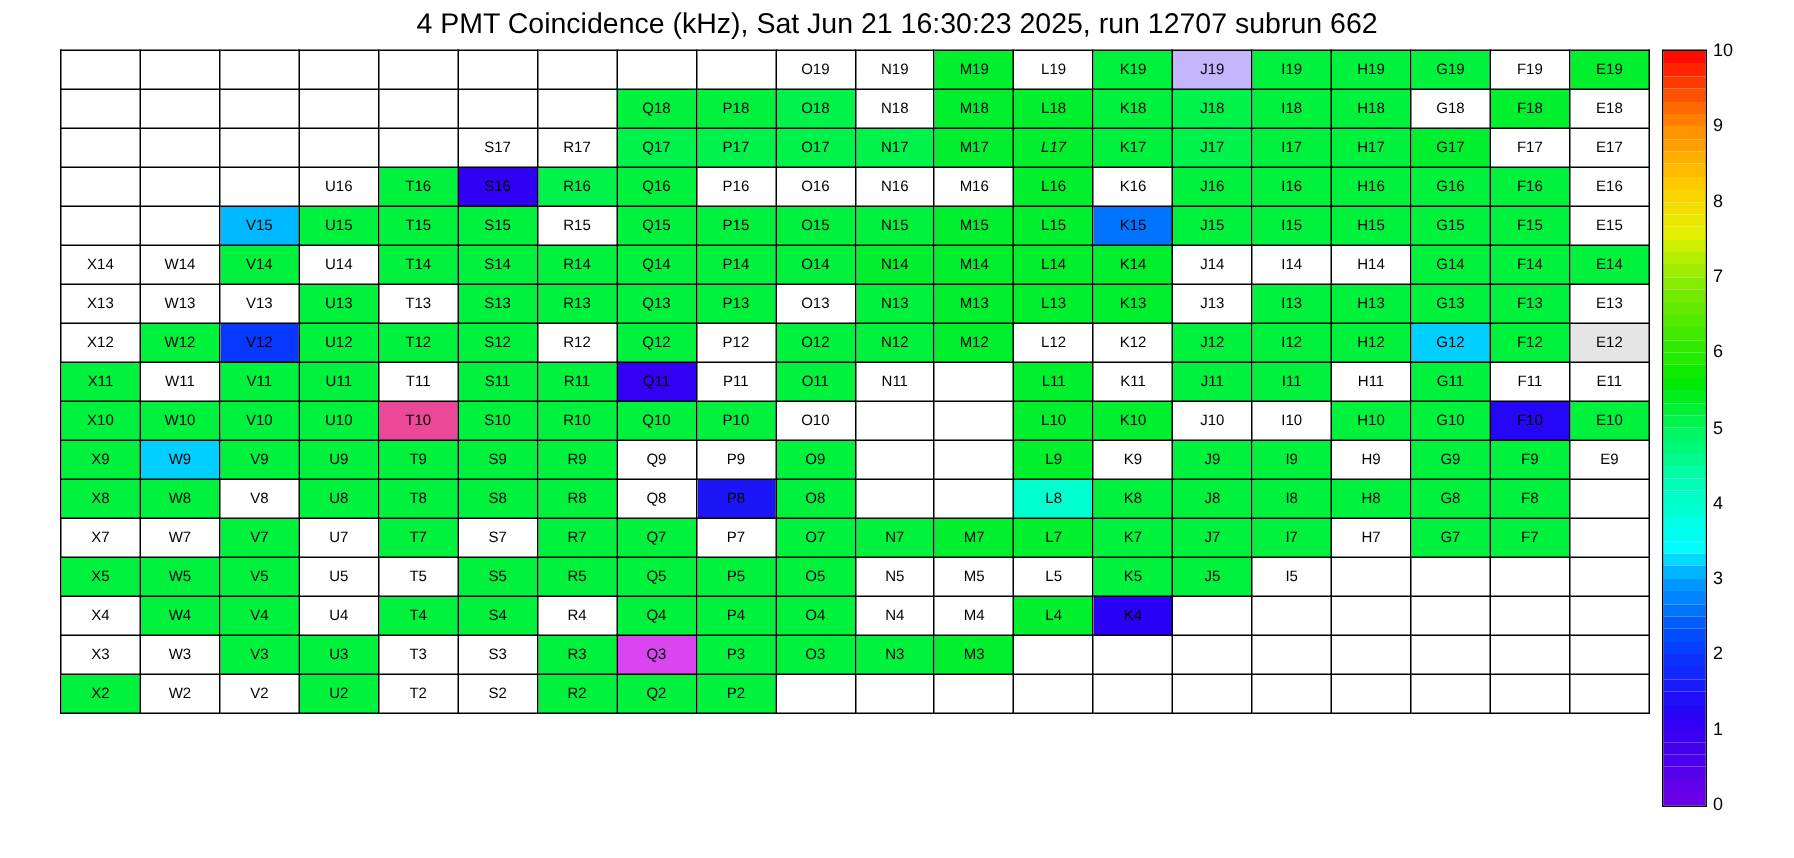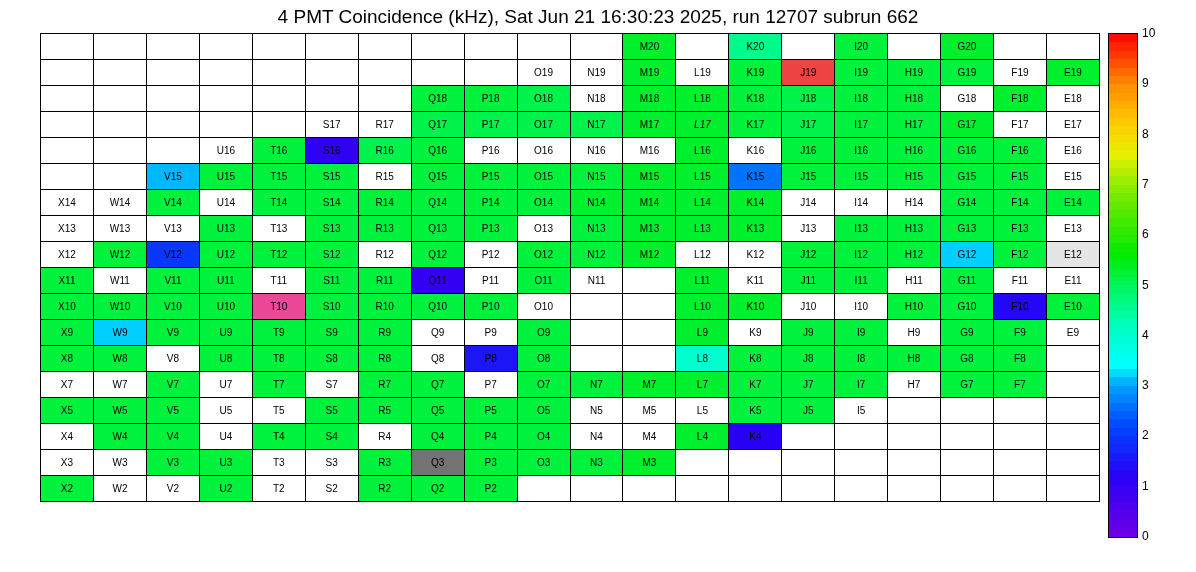--- a/index.html
+++ b/index.html
@@ -70,48 +70,26 @@
           <tr>
             <td style="width: 53px; height: 25px; background: rgb(255, 255, 255);"></td>
             <td style="width: 53px; height: 25px; background: rgb(255, 255, 255);"></td>
             <td style="width: 53px; height: 25px; background: rgb(255, 255, 255);"></td>
             <td style="width: 53px; height: 25px; background: rgb(255, 255, 255);"></td>
             <td style="width: 53px; height: 25px; background: rgb(255, 255, 255);"></td>
             <td style="width: 53px; height: 25px; background: rgb(255, 255, 255);"></td>
             <td style="width: 53px; height: 25px; background: rgb(255, 255, 255);"></td>
             <td style="width: 53px; height: 25px; background: rgb(255, 255, 255);"></td>
             <td style="width: 53px; height: 25px; background: rgb(255, 255, 255);"></td>
-            <td style="width: 53px; height: 25px; background: rgb(255, 255, 255);"></td>
-            <td style="width: 53px; height: 25px; background: rgb(255, 255, 255);"></td>
-            <td style="width: 53px; height: 25px; background: rgb(0, 240, 45);">M20</td>
-            <td style="width: 53px; height: 25px; background: rgb(255, 255, 255);"></td>
-            <td style="width: 53px; height: 25px; background: rgb(0, 250, 140);">K20</td>
-            <td style="width: 53px; height: 25px; background: rgb(255, 255, 255);"></td>
-            <td style="width: 53px; height: 25px; background: rgb(0, 242, 60);">I20</td>
-            <td style="width: 53px; height: 25px; background: rgb(255, 255, 255);"></td>
-            <td style="width: 53px; height: 25px; background: rgb(0, 240, 45);">G20</td>
-            <td style="width: 53px; height: 25px; background: rgb(255, 255, 255);"></td>
-            <td style="width: 53px; height: 25px; background: rgb(255, 255, 255);"></td>
-          </tr>
-          <tr>
-            <td style="width: 53px; height: 25px; background: rgb(255, 255, 255);"></td>
-            <td style="width: 53px; height: 25px; background: rgb(255, 255, 255);"></td>
-            <td style="width: 53px; height: 25px; background: rgb(255, 255, 255);"></td>
-            <td style="width: 53px; height: 25px; background: rgb(255, 255, 255);"></td>
-            <td style="width: 53px; height: 25px; background: rgb(255, 255, 255);"></td>
-            <td style="width: 53px; height: 25px; background: rgb(255, 255, 255);"></td>
-            <td style="width: 53px; height: 25px; background: rgb(255, 255, 255);"></td>
-            <td style="width: 53px; height: 25px; background: rgb(255, 255, 255);"></td>
-            <td style="width: 53px; height: 25px; background: rgb(255, 255, 255);"></td>
             <td style="width: 53px; height: 25px; background: rgb(255, 255, 255);">O19</td>
             <td style="width: 53px; height: 25px; background: rgb(255, 255, 255);">N19</td>
             <td style="width: 53px; height: 25px; background: rgb(0, 240, 45);">M19</td>
             <td style="width: 53px; height: 25px; background: rgb(255, 255, 255);">L19</td>
             <td style="width: 53px; height: 25px; background: rgb(0, 242, 60);">K19</td>
-            <td style="width: 53px; height: 25px; background: #ef4444;">J19</td>
+            <td style="width: 53px; height: 25px; background: #c4b5fd;">J19</td>
             <td style="width: 53px; height: 25px; background: rgb(0, 242, 60);">I19</td>
             <td style="width: 53px; height: 25px; background: rgb(0, 242, 60);">H19</td>
             <td style="width: 53px; height: 25px; background: rgb(0, 242, 60);">G19</td>
             <td style="width: 53px; height: 25px; background: rgb(255, 255, 255);">F19</td>
             <td style="width: 53px; height: 25px; background: rgb(0, 240, 45);">E19</td>
           </tr>
           <tr>
             <td style="width: 53px; height: 25px; background: rgb(255, 255, 255);"></td>
             <td style="width: 53px; height: 25px; background: rgb(255, 255, 255);"></td>
             <td style="width: 53px; height: 25px; background: rgb(255, 255, 255);"></td>
@@ -420,21 +398,21 @@
             <td style="width: 53px; height: 25px; background: rgb(255, 255, 255);"></td>
           </tr>
           <tr>
             <td style="width: 53px; height: 25px; background: rgb(255, 255, 255);">X3</td>
             <td style="width: 53px; height: 25px; background: rgb(255, 255, 255);">W3</td>
             <td style="width: 53px; height: 25px; background: rgb(0, 242, 60);">V3</td>
             <td style="width: 53px; height: 25px; background: rgb(0, 242, 60);">U3</td>
             <td style="width: 53px; height: 25px; background: rgb(255, 255, 255);">T3</td>
             <td style="width: 53px; height: 25px; background: rgb(255, 255, 255);">S3</td>
             <td style="width: 53px; height: 25px; background: rgb(0, 242, 60);">R3</td>
-            <td style="width: 53px; height: 25px; background: #737373;">Q3</td>
+            <td style="width: 53px; height: 25px; background: #d946ef;">Q3</td>
             <td style="width: 53px; height: 25px; background: rgb(0, 242, 60);">P3</td>
             <td style="width: 53px; height: 25px; background: rgb(0, 242, 60);">O3</td>
             <td style="width: 53px; height: 25px; background: rgb(0, 242, 60);">N3</td>
             <td style="width: 53px; height: 25px; background: rgb(0, 240, 45);">M3</td>
             <td style="width: 53px; height: 25px; background: rgb(255, 255, 255);"></td>
             <td style="width: 53px; height: 25px; background: rgb(255, 255, 255);"></td>
             <td style="width: 53px; height: 25px; background: rgb(255, 255, 255);"></td>
             <td style="width: 53px; height: 25px; background: rgb(255, 255, 255);"></td>
             <td style="width: 53px; height: 25px; background: rgb(255, 255, 255);"></td>
             <td style="width: 53px; height: 25px; background: rgb(255, 255, 255);"></td>

